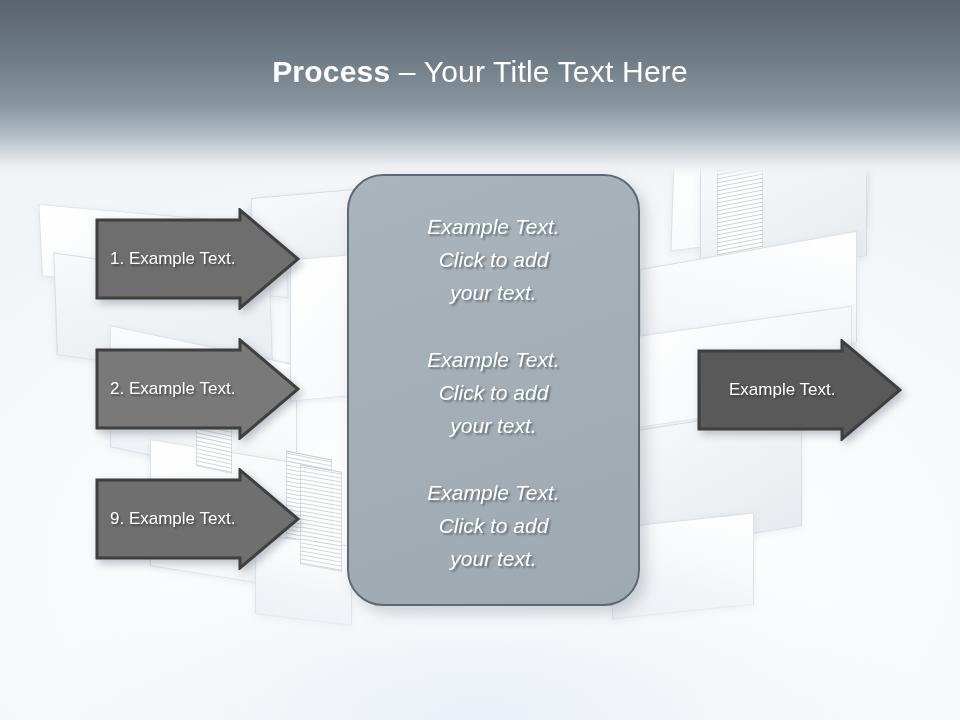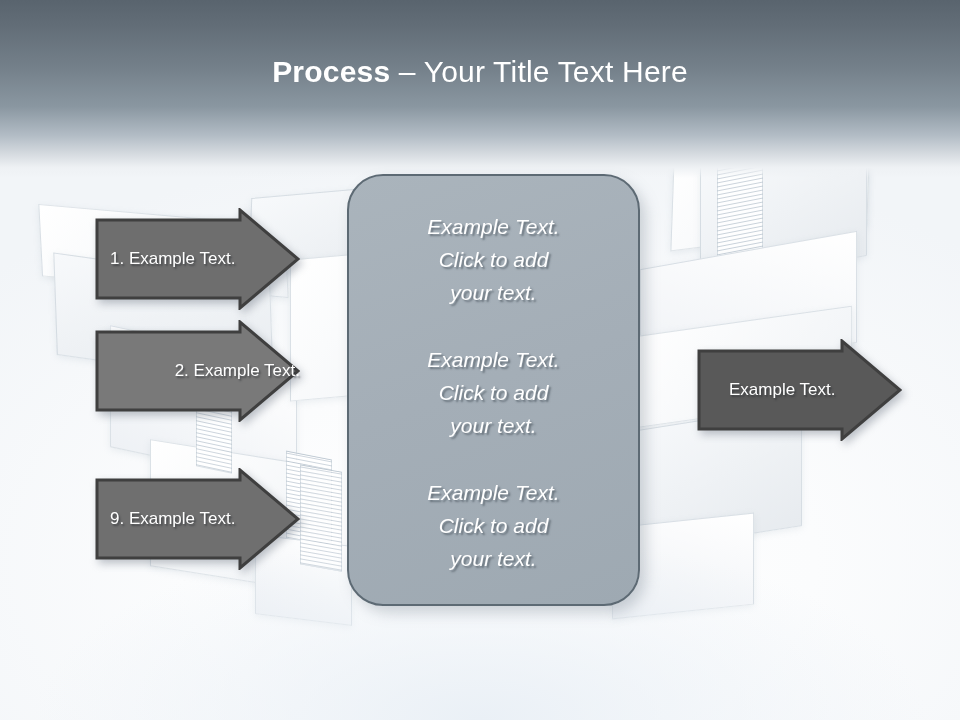--- a/index.html
+++ b/index.html
@@ -133,21 +133,21 @@
     position: relative;
     z-index: 2;
     color: #ffffff;
     font-size: 17px;
     line-height: 22px;
     text-shadow: 1.5px 1.5px 2px rgba(40,44,48,0.6);
     white-space: nowrap;
   }
 
   .arrow-1 { left: 95px; top: 208px; width: 205px; height: 102px; }
-  .arrow-2 { left: 95px; top: 320px; width: 205px; height: 102px; justify-content: flex-end; }
+  .arrow-2 { left: 95px; top: 338px; width: 205px; height: 102px; }
   .arrow-3 { left: 95px; top: 468px; width: 205px; height: 102px; }
   .arrow-out { left: 697px; top: 339px; width: 205px; height: 102px; }
 
   .arrow-1 .arrow-label,
   .arrow-2 .arrow-label,
   .arrow-3 .arrow-label { margin-left: 15px; }
   .arrow-out .arrow-label { margin-left: 32px; }
 </style>
 </head>
 <body>

